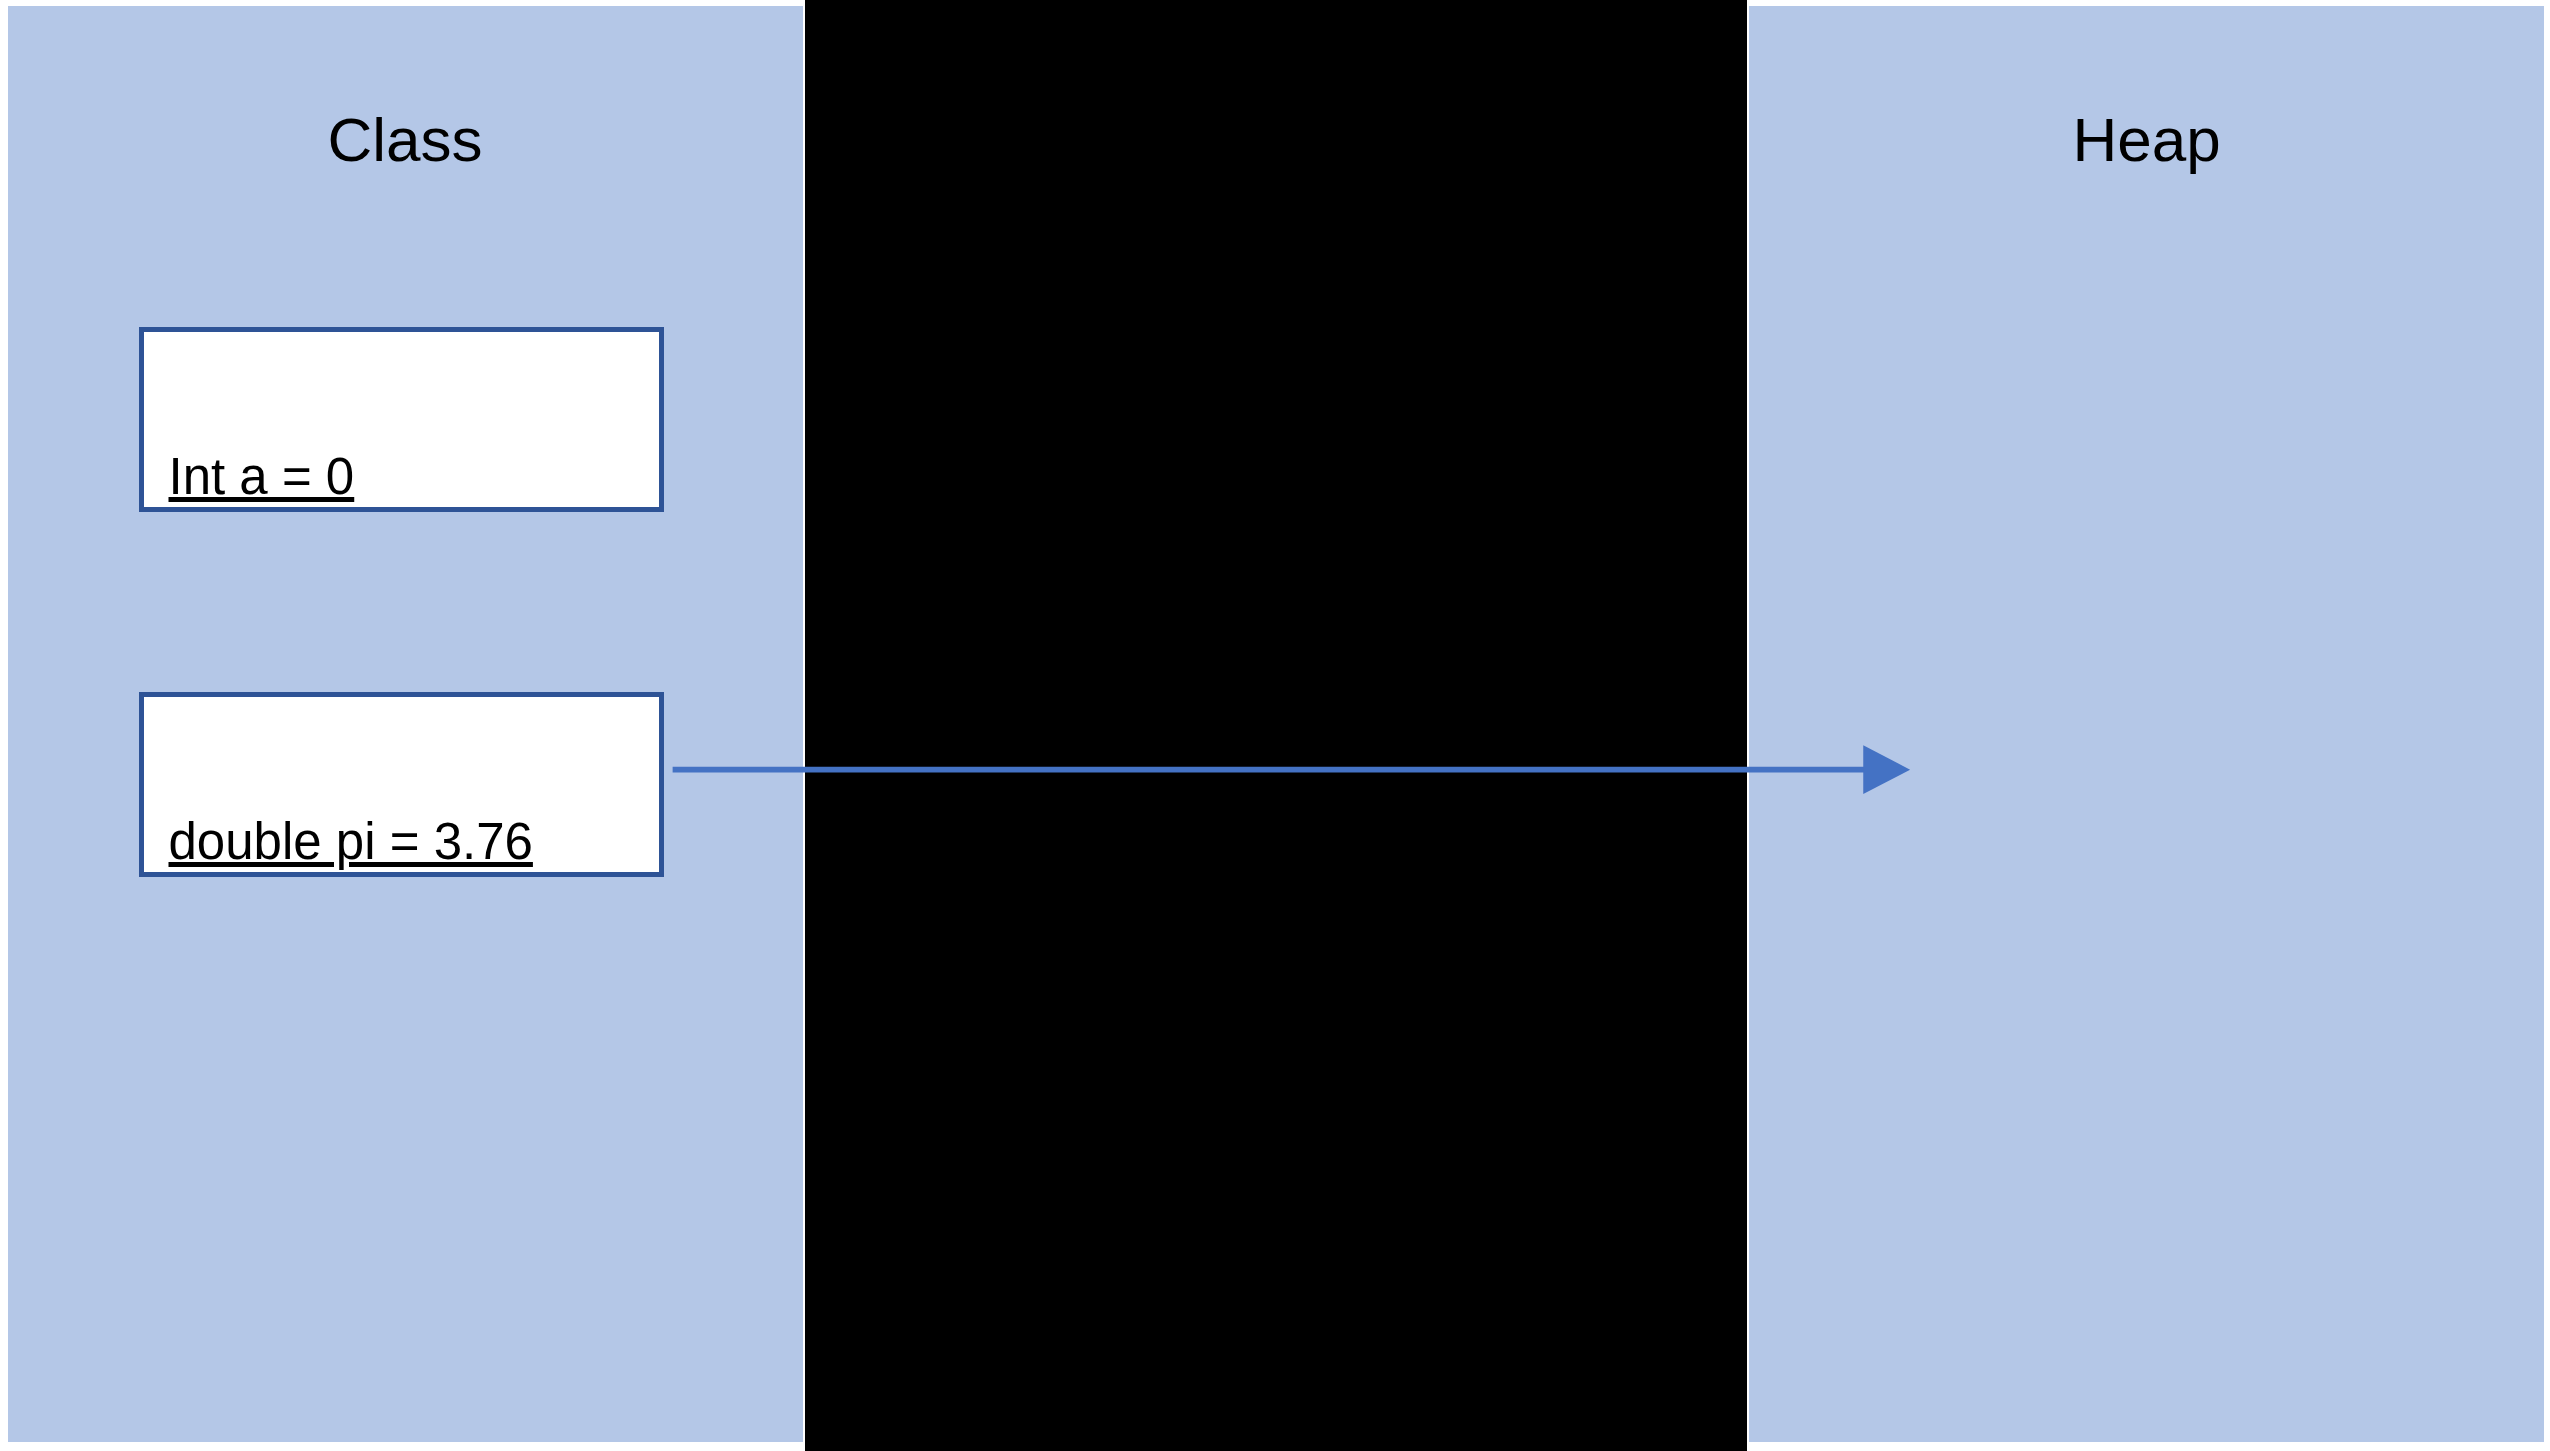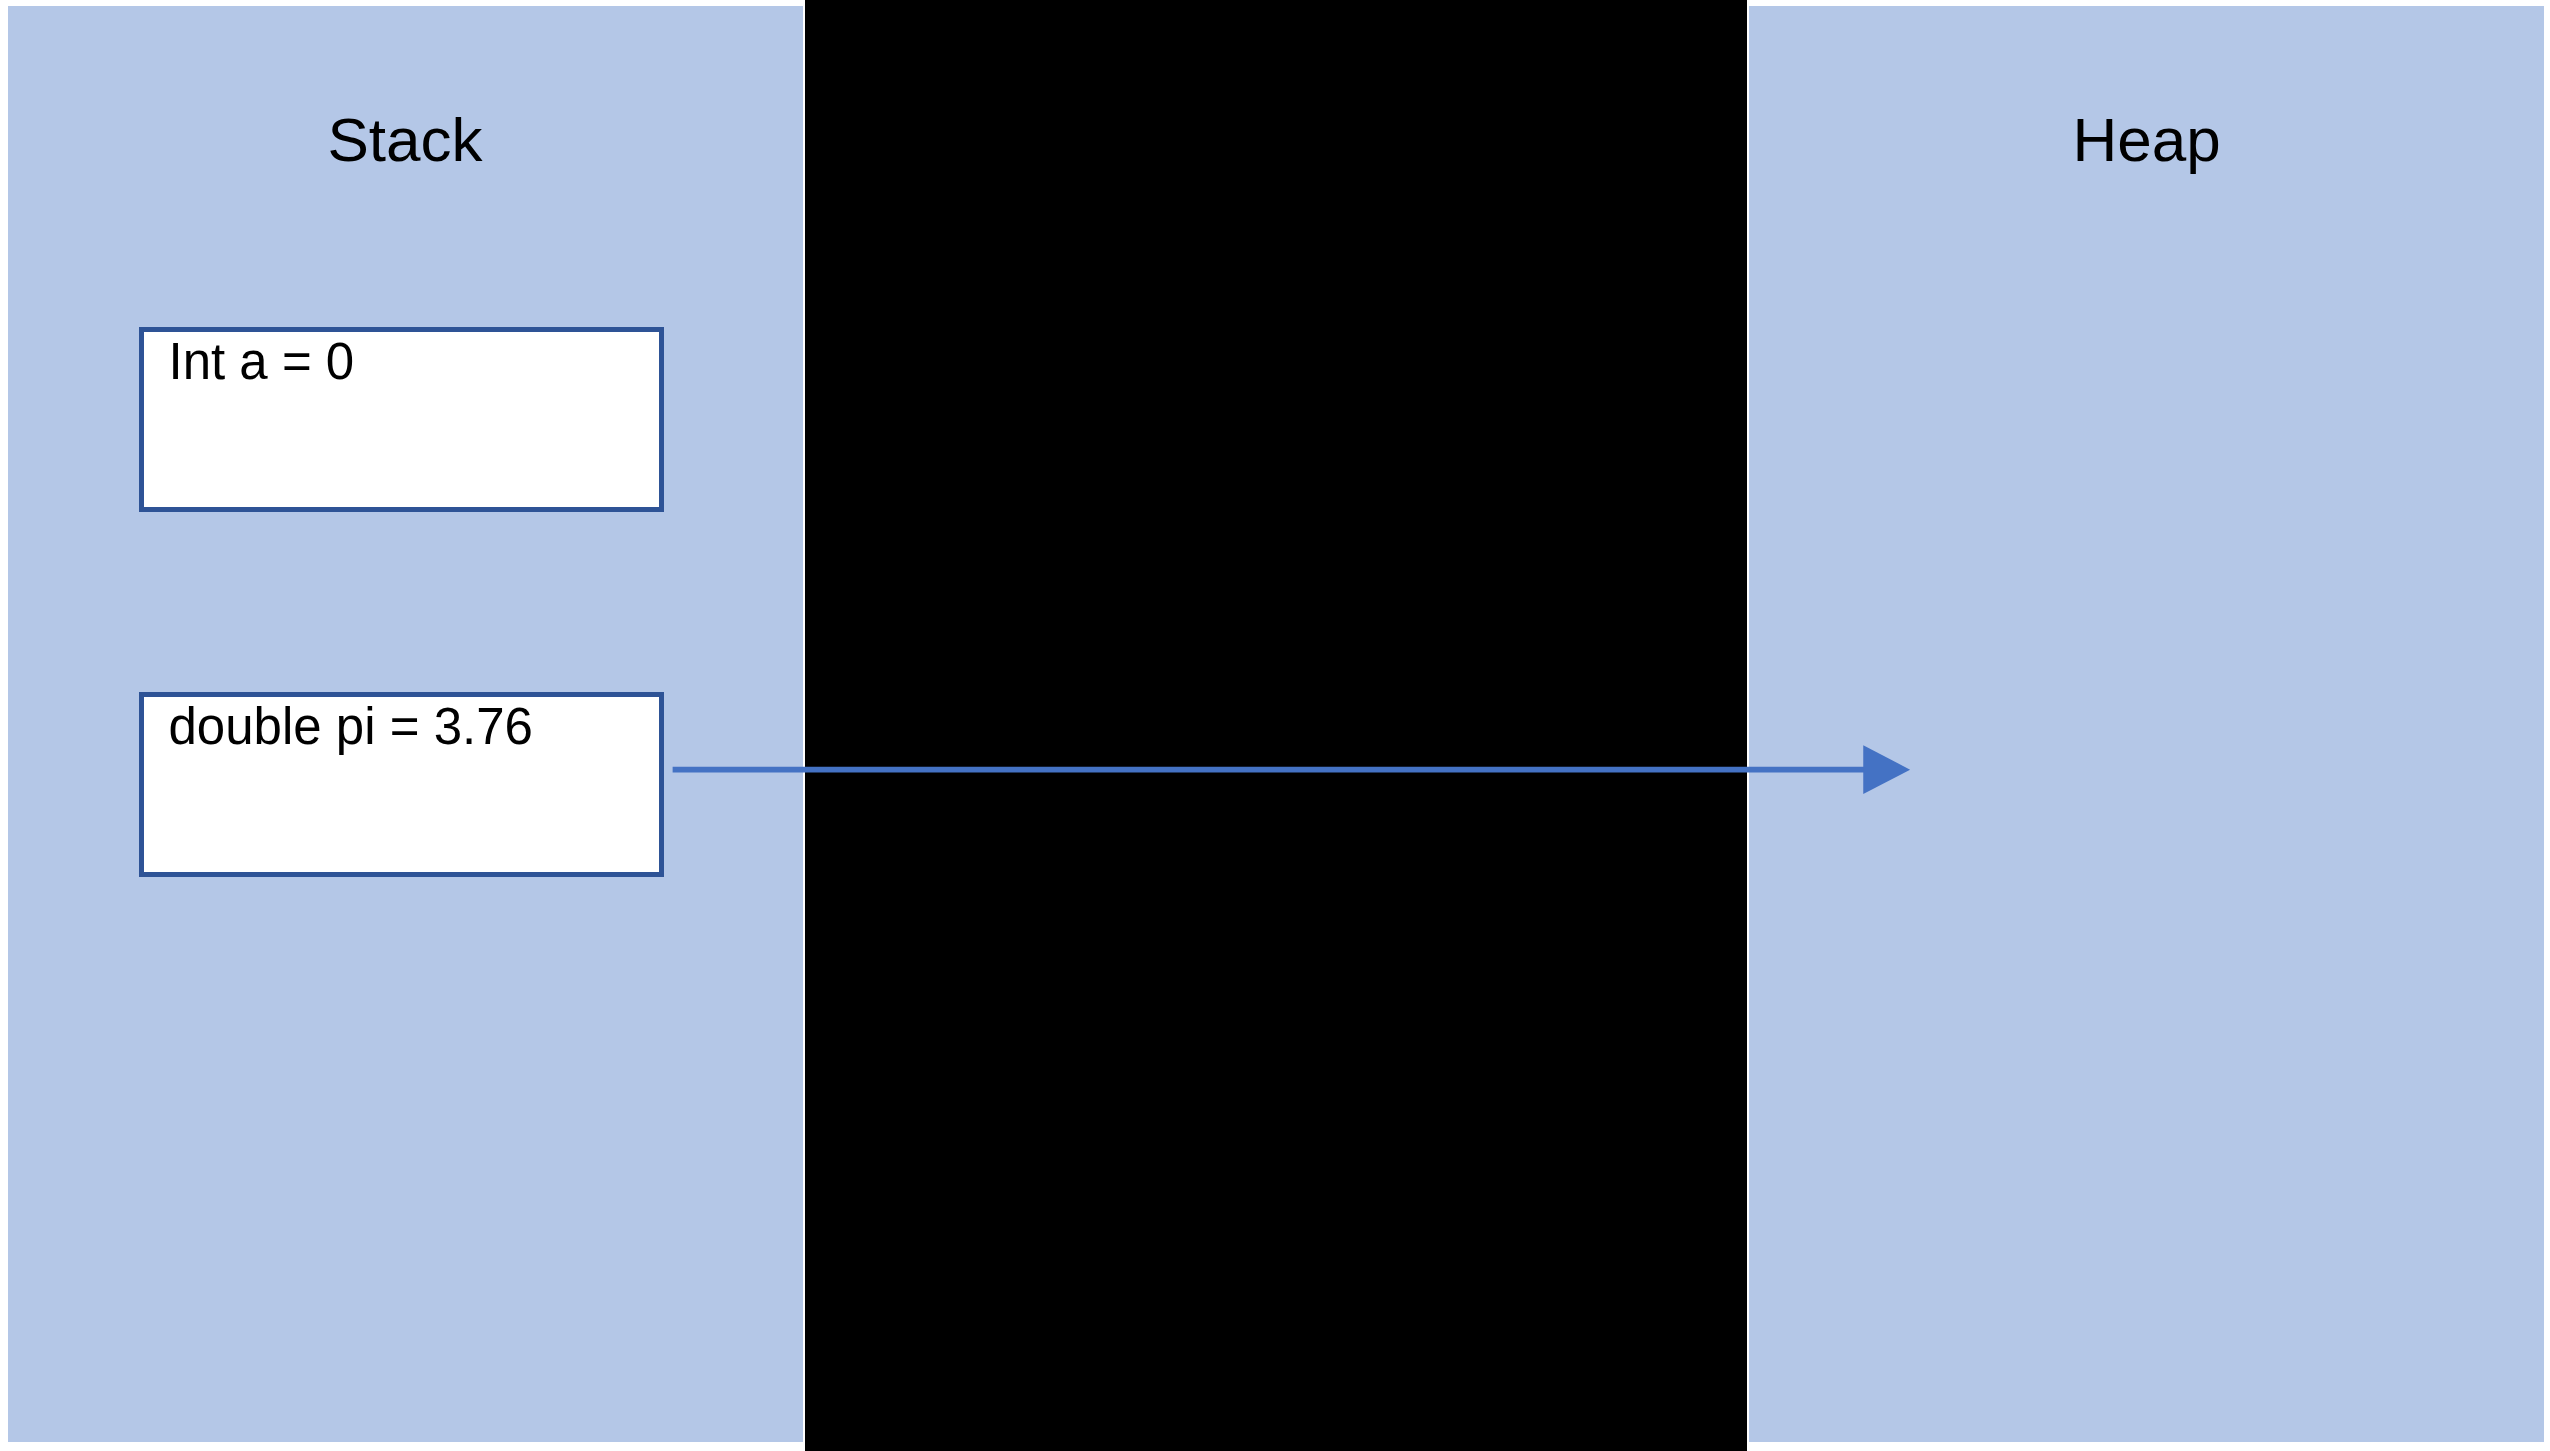--- a/index.html
+++ b/index.html
@@ -57,22 +57,23 @@
   #stack-title { left: 7.5px; }
   #heap-title  { left: 1749px; }
 
   
   .mem-box {
     position: absolute;
     box-sizing: border-box;
     background: #ffffff;
     border: 5.6px solid #2e5396;
     display: flex;
-    align-items: flex-start;
+    align-items: flex-end;
     color: #000000;
+    text-decoration: underline;
   }
 
   .mem-box .box-text {
     display: block;
     width: 100%;
     white-space: pre-line;
   }
 
   
   #stack-box-a,
@@ -121,21 +122,21 @@
 <body>
 
 <div id="canvas">
 
   <div class="panel" id="stack-panel"></div>
 
   <div class="panel" id="heap-panel"></div>
 
   <div id="divider-band"></div>
 
-  <div class="region-title" id="stack-title">Stack</div>
+  <div class="region-title" id="stack-title">Class</div>
 
   <div class="region-title" id="heap-title">Heap</div>
 
   <div class="mem-box" id="stack-box-a">
     <span class="box-text">Int a = 0</span>
   </div>
 
   <div class="mem-box" id="stack-box-pi">
     <span class="box-text">double pi = 3.76</span>
   </div>

